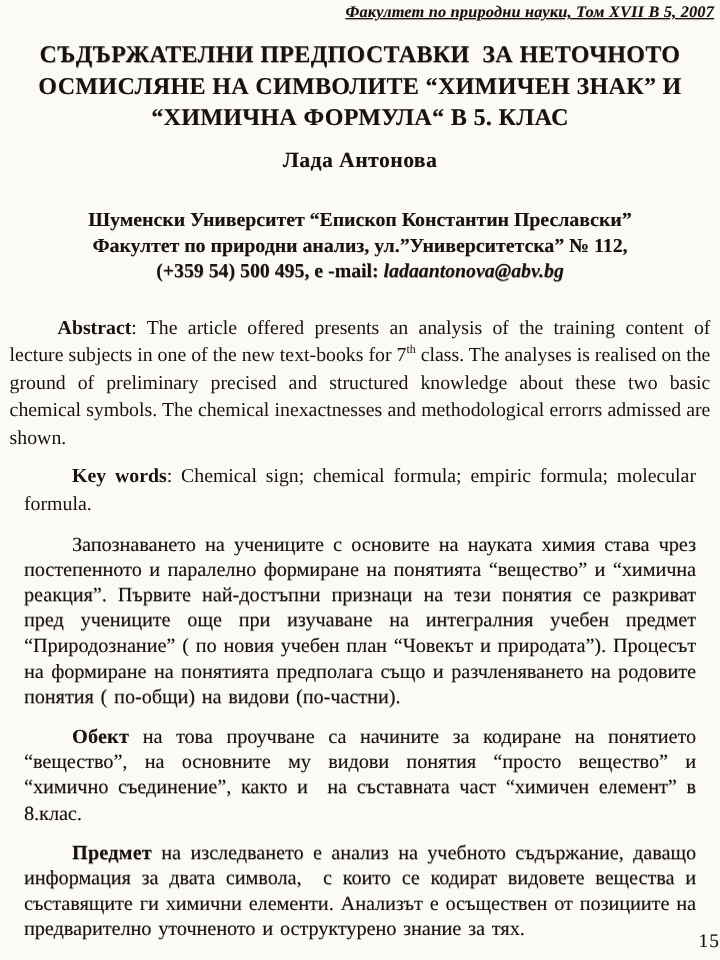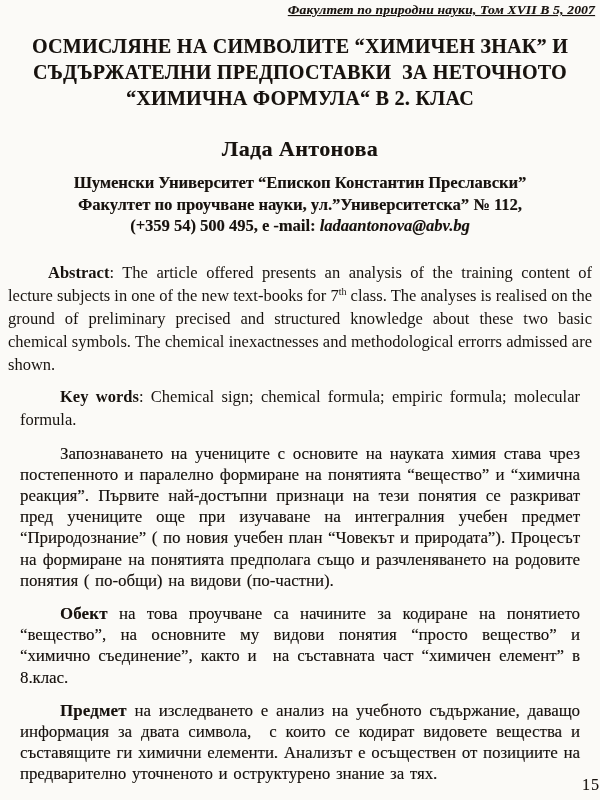--- a/index.html
+++ b/index.html
@@ -36,30 +36,30 @@
     margin: 0 8px;
     text-align: center;
     font-size: 20px;
     font-weight: bold;
     line-height: 26px;
     letter-spacing: 0.3px;
   }
   .title .tline { display: block; white-space: pre-wrap; }
 
   .author {
-    margin-top: 28px;
+    margin-top: 12px;
     text-align: center;
-    font-size: 22px;
+    font-size: 18px;
     font-weight: bold;
     line-height: 20px;
     letter-spacing: 0.4px;
   }
 
   .affiliation {
-    margin-top: 13px;
+    margin-top: 29px;
     text-align: center;
     font-size: 16.5px;
     font-weight: bold;
     line-height: 21.5px;
   }
   .affiliation .aline { display: block; white-space: pre-wrap; }
   .email {
     font-style: italic;
   }
 
@@ -105,30 +105,30 @@
   }
 </style>
 </head>
 <body>
 
 <div class="page">
 
   <div class="running-header scan-ink">Факултет по природни науки, Том XVII В 5, 2007</div>
 
   <h1 class="title scan-ink">
+    <span class="tline">СЪДЪРЖАТЕЛНИ ПРЕДПОСТАВКИ  ЗА НЕТОЧНОТО</span>
     <span class="tline">ОСМИСЛЯНЕ НА СИМВОЛИТЕ “ХИМИЧЕН ЗНАК” И</span>
-    <span class="tline">СЪДЪРЖАТЕЛНИ ПРЕДПОСТАВКИ  ЗА НЕТОЧНОТО</span>
-    <span class="tline">“ХИМИЧНА ФОРМУЛА“ В 2. КЛАС</span>
+    <span class="tline">“ХИМИЧНА ФОРМУЛА“ В 5. КЛАС</span>
   </h1>
 
   <div class="author scan-ink">Лада Антонова</div>
 
   <div class="affiliation scan-ink">
     <span class="aline">Шуменски Университет “Епископ Константин Преславски”</span>
-    <span class="aline">Факултет по проучване науки, ул.”Университетска” № 112,</span>
+    <span class="aline">Факултет по природни анализ, ул.”Университетска” № 112,</span>
     <span class="aline"><span>(+359 54) 500 495, e -mail: </span><span class="email">ladaantonova@abv.bg</span></span>
   </div>
 
   <p class="abstract"><b>Abstract</b><span>: </span><span>The article offered presents an analysis of the training content of lecture subjects in one of the new text-books for 7</span><sup>th</sup><span> class. The analyses is realised on the ground of preliminary precised and structured knowledge about these two basic chemical symbols. The chemical inexactnesses and methodological errorrs admissed are shown.</span></p>
 
   <p class="keywords"><b>Key words</b><span>: Chemical sign; chemical formula; empiric formula; molecular formula.</span></p>
 
   <div class="body-text scan-ink">
     <p class="bpara"><b class="lead"></b><span>Запознаването на учениците с основите на науката химия става чрез постепенното и паралелно формиране на понятията “вещество” и “химична реакция”. Първите най-достъпни признаци на тези понятия се разкриват пред учениците още при изучаване на интегралния учебен предмет “Природознание” ( по новия учебен план “Човекът и природата”). Процесът на формиране на понятията предполага също и разчленяването на родовите понятия ( по-общи) на видови (по-частни).</span></p>
     <p class="bpara"><b class="lead">Обект</b><span> на това проучване са начините за кодиране на понятието “вещество”, на основните му видови понятия “просто вещество” и “химично съединение”, както и  на съставната част “химичен елемент” в 8.клас.</span></p>

